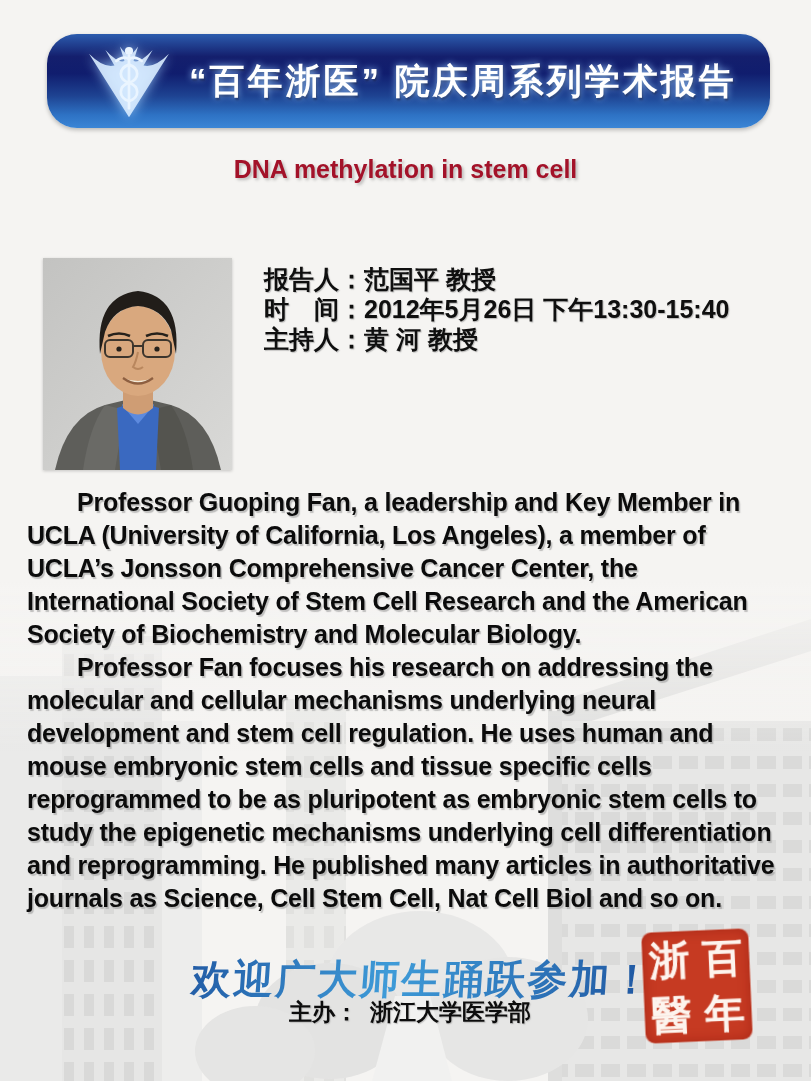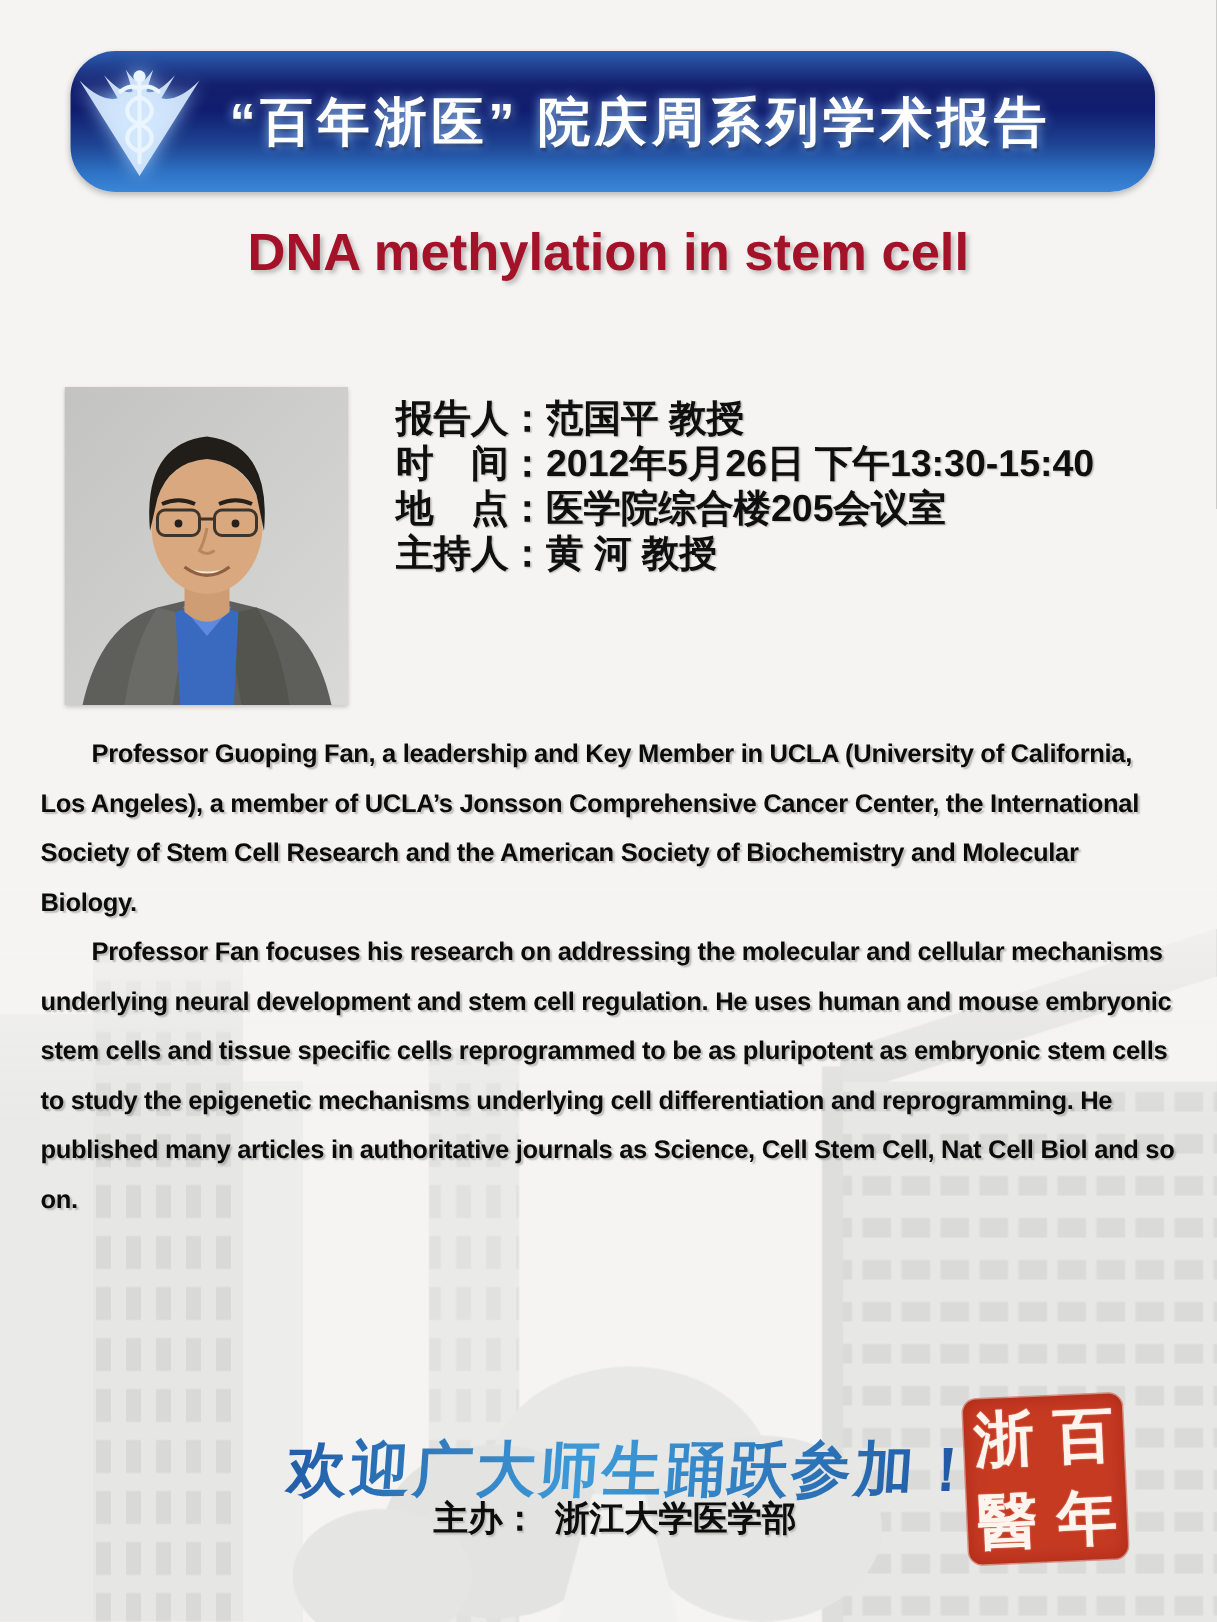--- a/index.html
+++ b/index.html
@@ -21,36 +21,36 @@
     pointer-events:none;
   }
 
   
   .banner {
     position:absolute; left:47px; top:34px; width:723px; height:94px;
     border-radius:30px;
     background:linear-gradient(180deg,#2c5cae 0%, var(--banner-blue-dark,#141f6d) 24%,
                #101d6e 42%, #1e4392 66%, #2e72c4 86%, var(--banner-blue-light,#3b86d6) 100%);
     display:flex; align-items:center;
-    box-sizing:border-box;
+    padding-left:36px; box-sizing:border-box;
     box-shadow:0 2px 4px rgba(0,0,0,0.25);
   }
   .banner-logo { width:92px; height:80px; flex:0 0 auto; margin-right:14px; filter:drop-shadow(0 0 6px rgba(160,210,255,.9)); }
   .banner-text {
     color:#ffffff; font-size:35px; font-weight:bold; letter-spacing:3px;
     white-space:nowrap;
     text-shadow:0 0 7px rgba(150,200,255,.95), 1px 2px 2px rgba(0,0,30,.55);
   }
 
   
   .lecture-title {
     position:absolute; left:0; top:147px; width:811px;
     text-align:center;
     color:var(--title-red,#a31229);
-    font-size:35px; font-weight:bold; line-height:44px;
+    font-size:25px; font-weight:bold; line-height:44px;
     text-shadow:2px 2px 3px rgba(120,120,120,.45);
   }
 
   
   .speaker-photo {
     position:absolute; left:43px; top:258px; width:189px; height:212px;
     box-shadow:0 1px 3px rgba(0,0,0,.2);
   }
   .speaker-photo svg { display:block; }
 
@@ -61,21 +61,21 @@
   }
   .detail-row {
     font-size:25px; font-weight:bold; color:#0f0f0f; line-height:30px;
     white-space:nowrap;
     text-shadow:1px 1px 1px rgba(140,140,140,.55);
   }
 
   
   .bio {
     position:absolute; left:27px; top:486px; width:760px;
-    font-size:17px; font-weight:bold; color:#0b0b0b;
+    font-size:25px; font-weight:bold; color:#0b0b0b;
     line-height:33px; letter-spacing:-0.2px;
     text-shadow:1.5px 1.5px 1px rgba(145,145,145,.55);
   }
   .bio p { margin:0; text-indent:2em; }
 
   
   .welcome {
     position:absolute; left:100px; top:952px; width:645px;
     text-align:center;
     font-size:40px; font-weight:bold; letter-spacing:2px;
@@ -194,21 +194,20 @@
       <path d="M103 78 Q114 73 125 78" stroke="#26211b" stroke-width="2.6" fill="none"></path>
       <path d="M95 94 Q93 104 90 109 Q95 113 100 109" stroke="#b9875e" stroke-width="2" fill="none"></path>
       <path d="M80 120 Q95 131 110 120 Q95 126 80 120 Z" fill="#f2ead8"></path>
       <path d="M80 120 Q95 131 110 120" stroke="#8e5f40" stroke-width="2.2" fill="none"></path>
     </svg>
   </div>
 
   <div class="details">
     <div class="detail-row"><span>报告人：</span><span>范国平 教授</span></div>
     <div class="detail-row"><span>时　间：</span><span>2012年5月26日 下午13:30-15:40</span></div>
-    <div class="detail-row"><span>地　点：</span><span>医学院综合楼205会议室</span></div>
     <div class="detail-row"><span>主持人：</span><span>黄 河 教授</span></div>
   </div>
 
   <div class="bio">
     <p>Professor Guoping Fan, a leadership and Key Member in UCLA (University of California, Los Angeles), a member of UCLA’s Jonsson Comprehensive Cancer Center, the International Society of Stem Cell Research and the American Society of Biochemistry and Molecular Biology.</p>
     <p>Professor Fan focuses his research on addressing the molecular and cellular mechanisms underlying neural development and stem cell regulation. He uses human and mouse embryonic stem cells and tissue specific cells reprogrammed to be as pluripotent as embryonic stem cells to study the epigenetic mechanisms underlying cell differentiation and reprogramming. He published many articles in authoritative journals as Science, Cell Stem Cell, Nat Cell Biol and so on.</p>
   </div>
 
   <div class="welcome">欢迎广大师生踊跃参加！</div>
 

